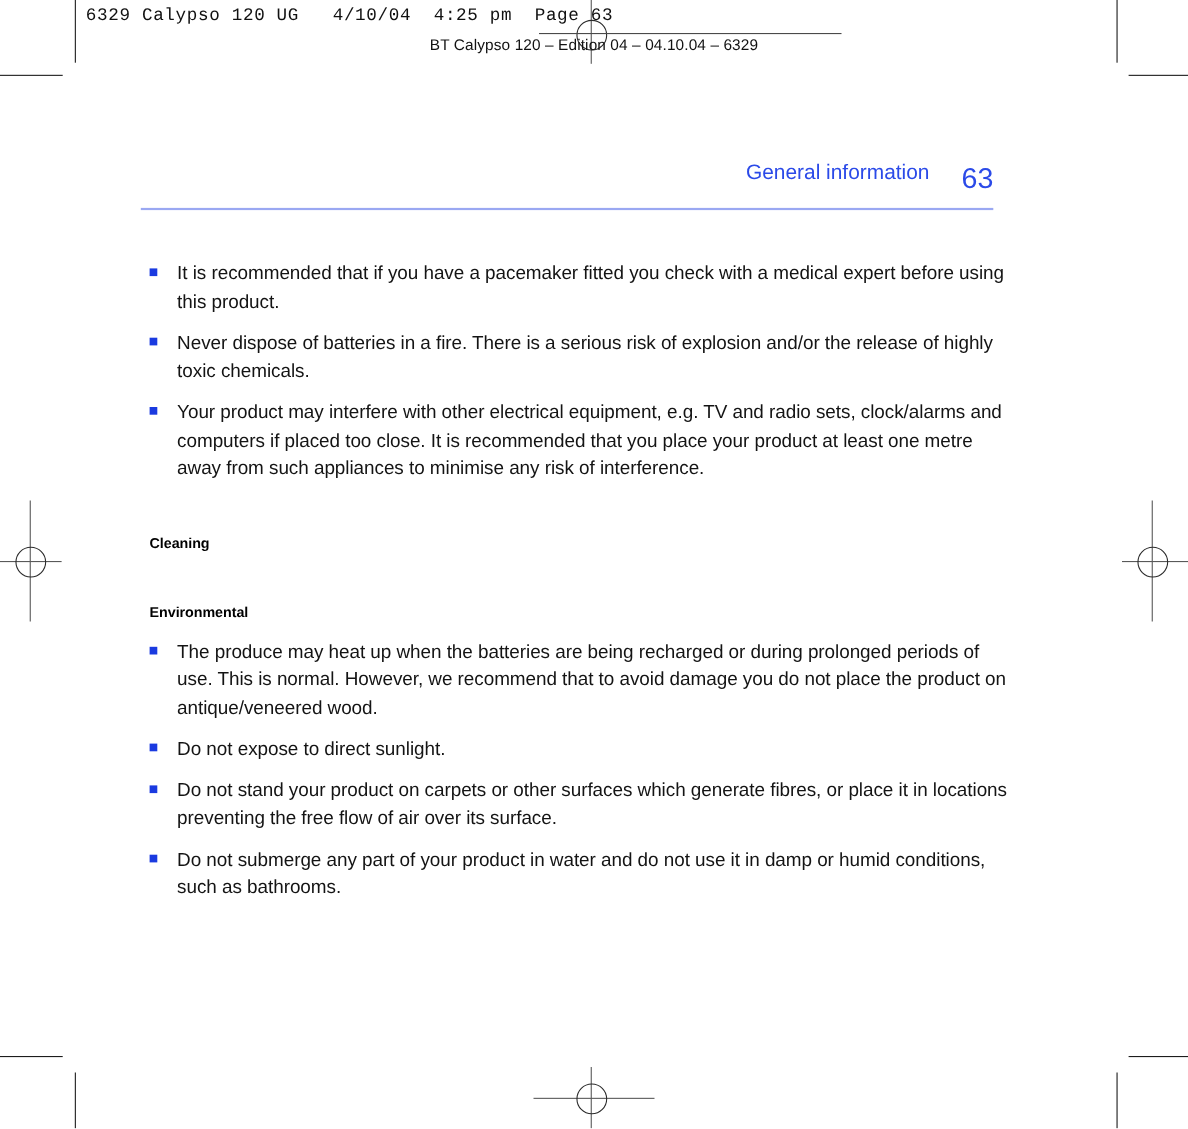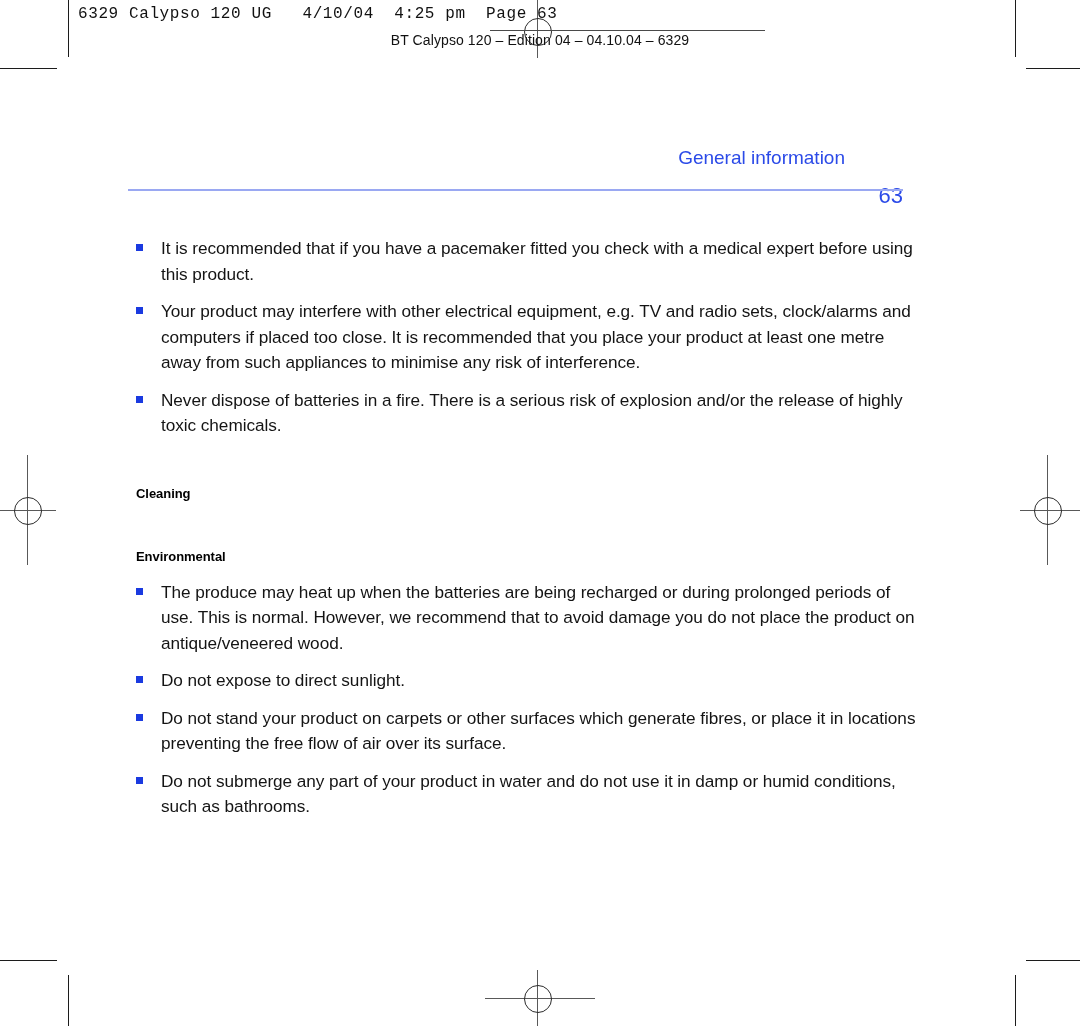--- a/index.html
+++ b/index.html
@@ -94,23 +94,22 @@
     right: 58px;
     top: 0;
     font-size: 19px;
     color: #2b4ae8;
     white-space: nowrap;
   }
   .rh-pagenum {
     position: absolute;
     right: 0;
     top: 0;
-    font-size: 22px;
+    font-size: 26px;
     color: #2b4ae8;
-    margin-top: 36px;
   }
   .header-rule {
     position: absolute;
     left: 128px;
     top: 189px;
     width: 775px;
     height: 2px;
     background: #9aa8f2;
   }
 
@@ -203,25 +202,25 @@
   </div>
   <div class="header-rule"></div>
 
   <div class="content" id="content-root">
       <div class="bullet-item">
         <span class="marker" style="background: rgb(26, 58, 224);"></span>
         <div class="btext">It is recommended that if you have a pacemaker fitted you check with a medical expert before using this product.</div>
       </div>
       <div class="bullet-item">
         <span class="marker" style="background: rgb(26, 58, 224);"></span>
+        <div class="btext">Never dispose of batteries in a fire. There is a serious risk of explosion and/or the release of highly toxic chemicals.</div>
+      </div>
+      <div class="bullet-item">
+        <span class="marker" style="background: rgb(26, 58, 224);"></span>
         <div class="btext">Your product may interfere with other electrical equipment, e.g. TV and radio sets, clock/alarms and computers if placed too close. It is recommended that you place your product at least one metre away from such appliances to minimise any risk of interference.</div>
-      </div>
-      <div class="bullet-item">
-        <span class="marker" style="background: rgb(26, 58, 224);"></span>
-        <div class="btext">Never dispose of batteries in a fire. There is a serious risk of explosion and/or the release of highly toxic chemicals.</div>
       </div>
       <div class="section-heading sec-cleaning">Cleaning</div>
       <div class="section-heading sec-environmental">Environmental</div>
       <div class="bullet-item">
         <span class="marker" style="background: rgb(26, 58, 224);"></span>
         <div class="btext">The produce may heat up when the batteries are being recharged or during prolonged periods of use. This is normal. However, we recommend that to avoid damage you do not place the product on antique/veneered wood.</div>
       </div>
       <div class="bullet-item">
         <span class="marker" style="background: rgb(26, 58, 224);"></span>
         <div class="btext">Do not expose to direct sunlight.</div>

